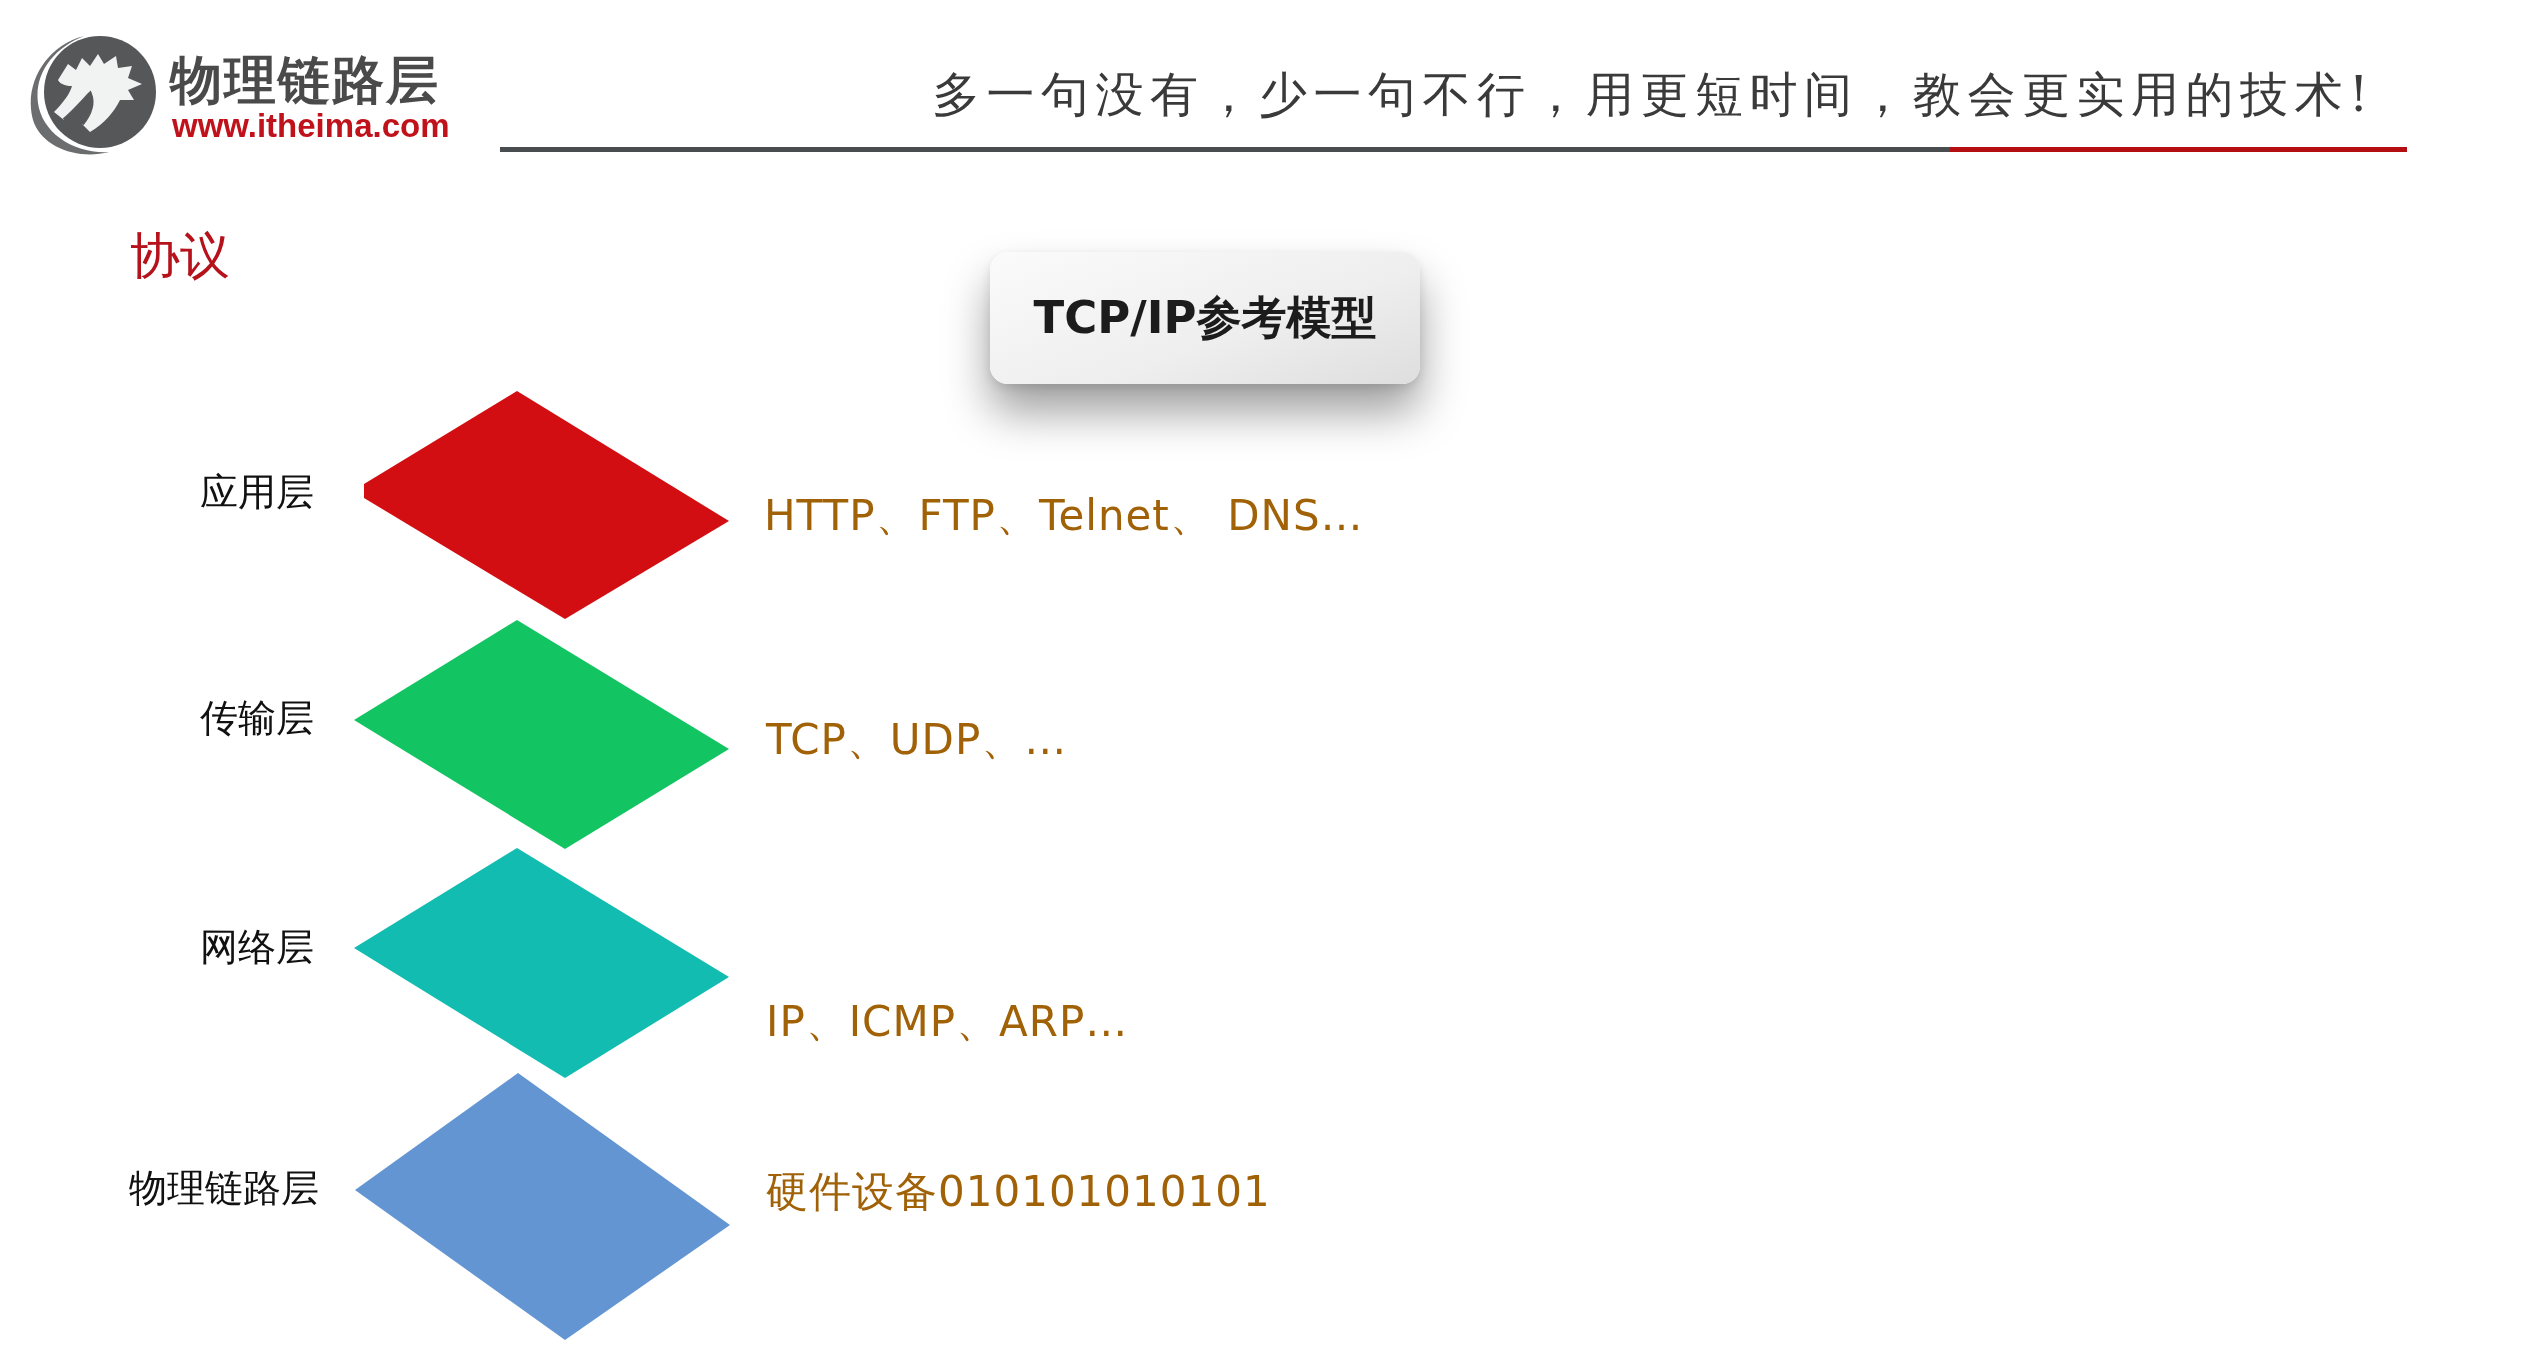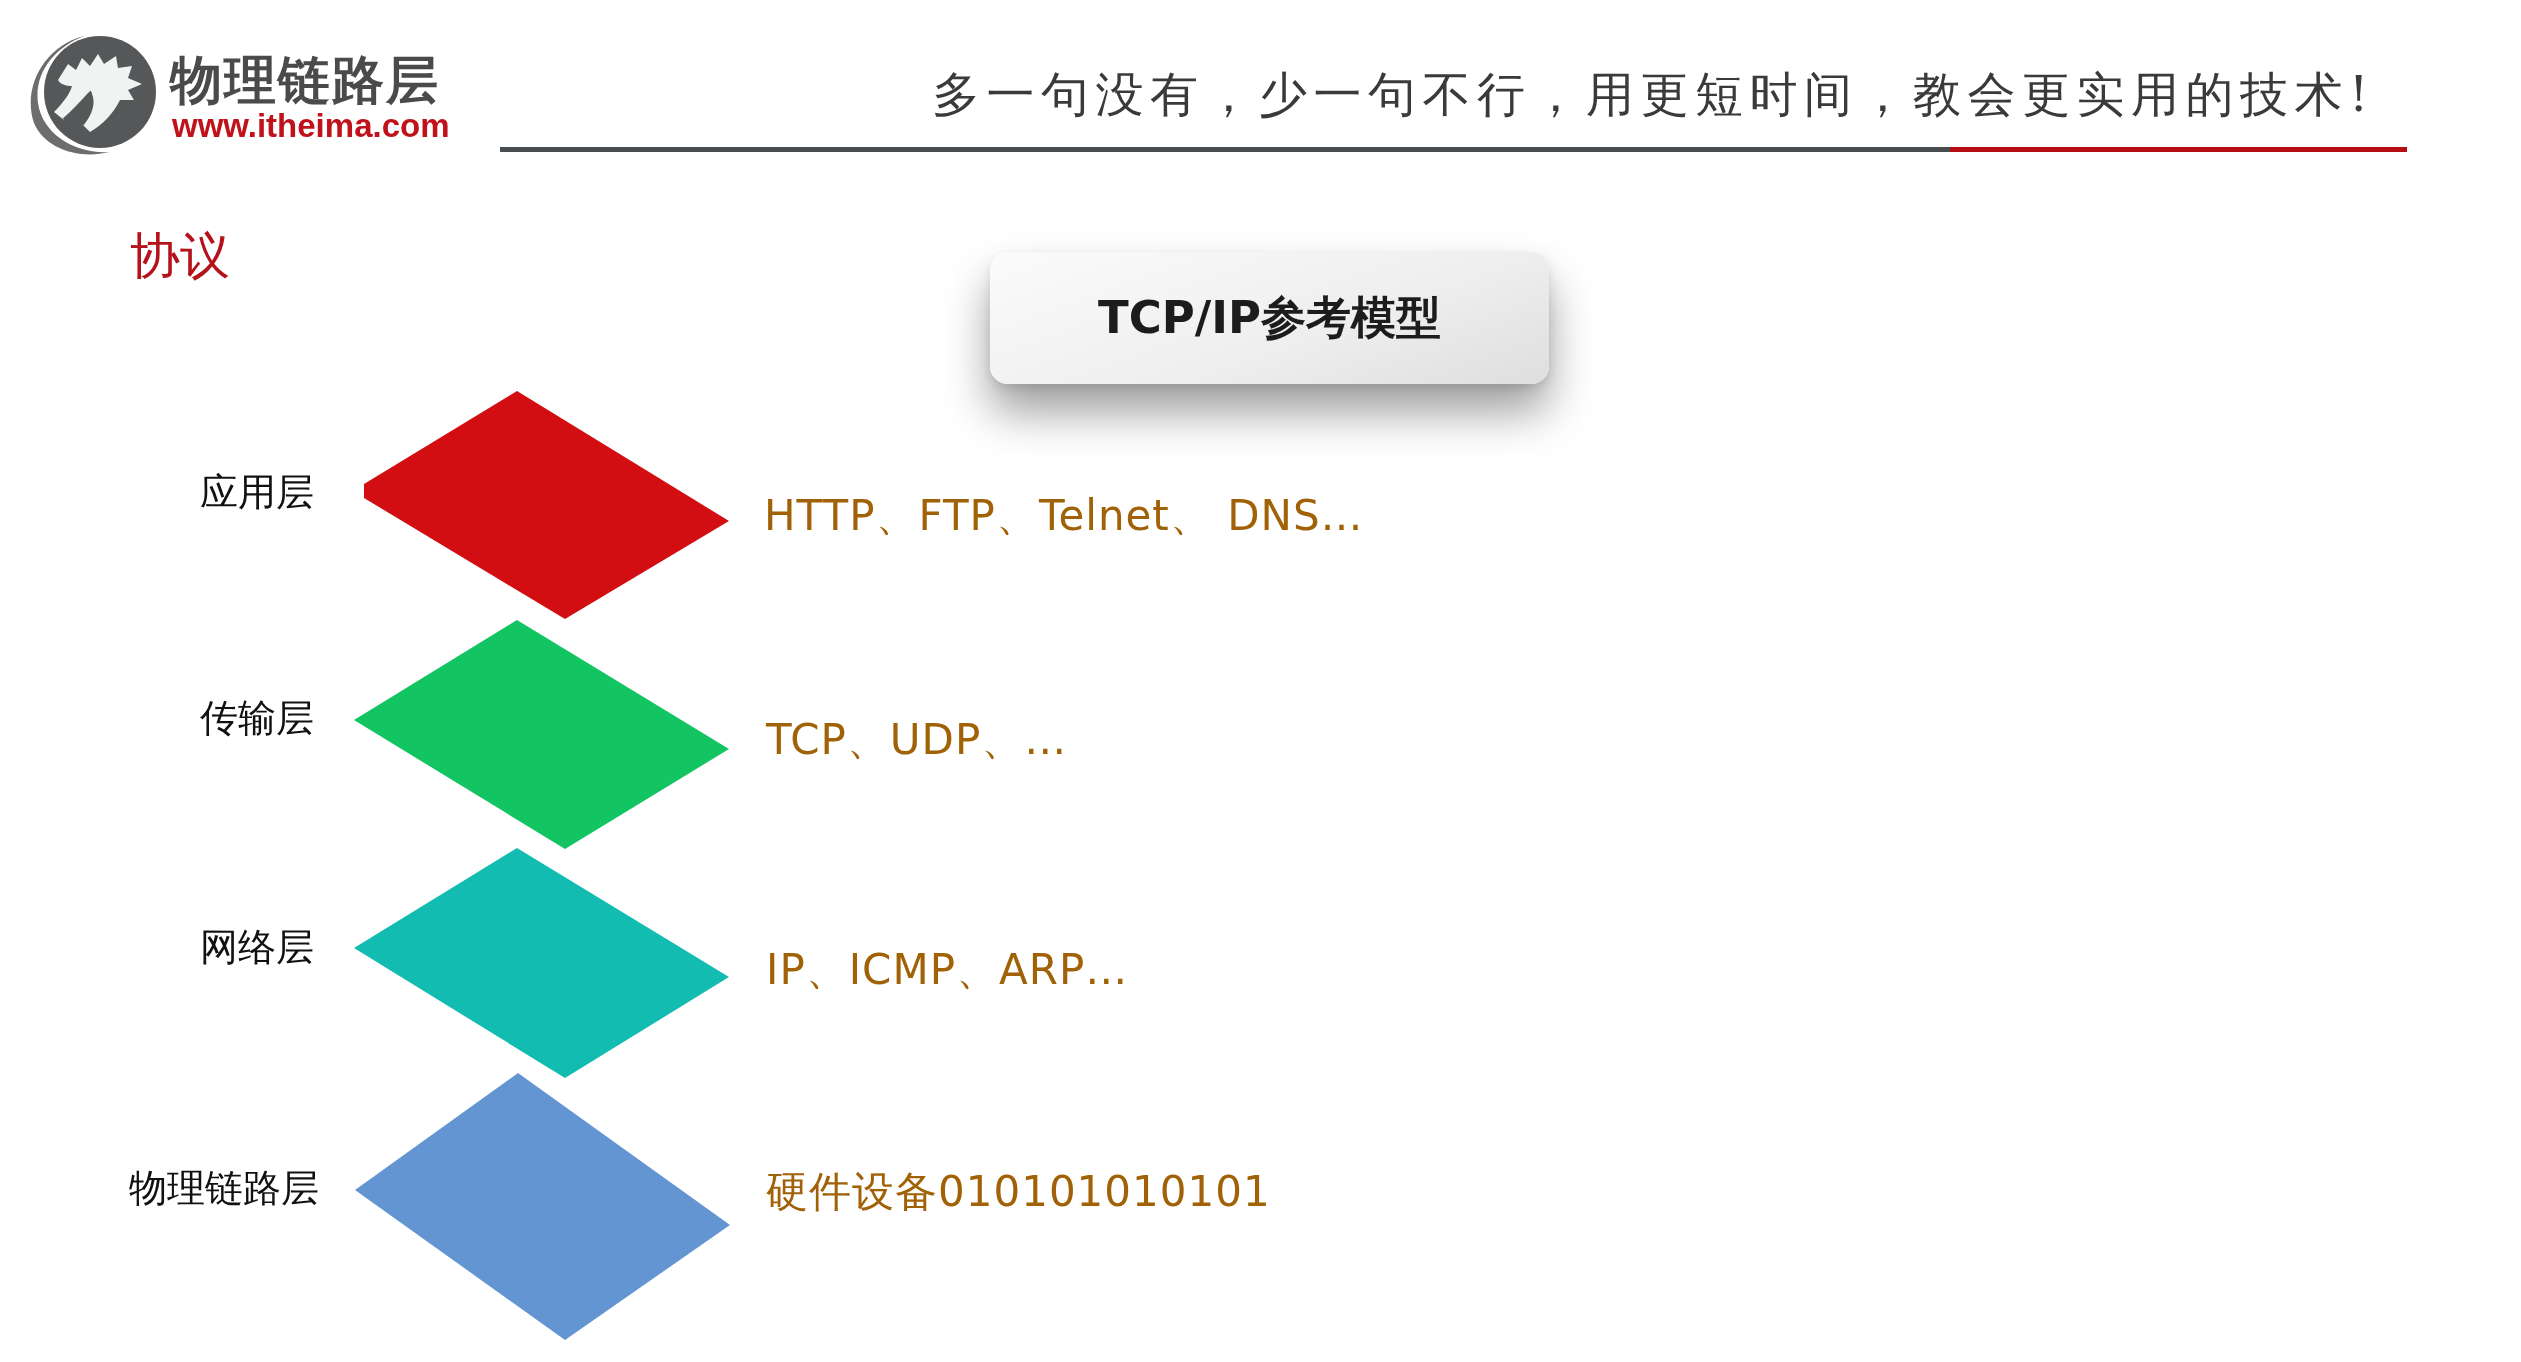--- a/index.html
+++ b/index.html
@@ -63,21 +63,21 @@
     left: 130px; top: 226px;
     font-size: 50px;
     line-height: 60px;
     color: #b5121b;
     font-family: "DejaVu Sans", sans-serif;
     white-space: nowrap;
   }
 
   
   .model-box {
-    left: 990px; top: 252px; width: 559px; height: 132px;
+    left: 990px; top: 252px; width: 430px; height: 132px;
     border-radius: 18px;
     background: linear-gradient(160deg, #fbfbfb 0%, #eeeeee 60%, #dedede 100%);
     box-shadow: 0 28px 45px rgba(0,0,0,0.38), 0 4px 10px rgba(0,0,0,0.10);
     display: flex; align-items: center; justify-content: center;
   }
   .model-title {
     font-family: "DejaVu Sans", sans-serif;
     font-weight: bold;
     font-size: 45px;
     color: #1c1c1c;
@@ -142,14 +142,14 @@
   <polygon points="518,1073 730,1225 565,1340 355,1190" fill="#6495d3"></polygon>
 </svg>
 
 <div class="abs layer-label" style="left:200px; top:470px;">应用层</div>
 <div class="abs layer-label" style="left:200px; top:696px;">传输层</div>
 <div class="abs layer-label" style="left:200px; top:925px;">网络层</div>
 <div class="abs layer-label" style="left:111px; top:1166px;margin-left:18px;">物理链路层</div>
 
 <div class="abs layer-protocols" style="left:764px; top:492px;">HTTP、FTP、Telnet、 DNS…</div>
 <div class="abs layer-protocols" style="left:766px; top:716px;">TCP、UDP、…</div>
-<div class="abs layer-protocols" style="left:766px; top:946px;">IP、ICMP、ARP…</div>
+<div class="abs layer-protocols" style="left:766px; top:998px;">IP、ICMP、ARP…</div>
 <div class="abs layer-protocols" style="left:766px; top:1168px;">硬件设备010101010101</div>
 
 </body></html>

